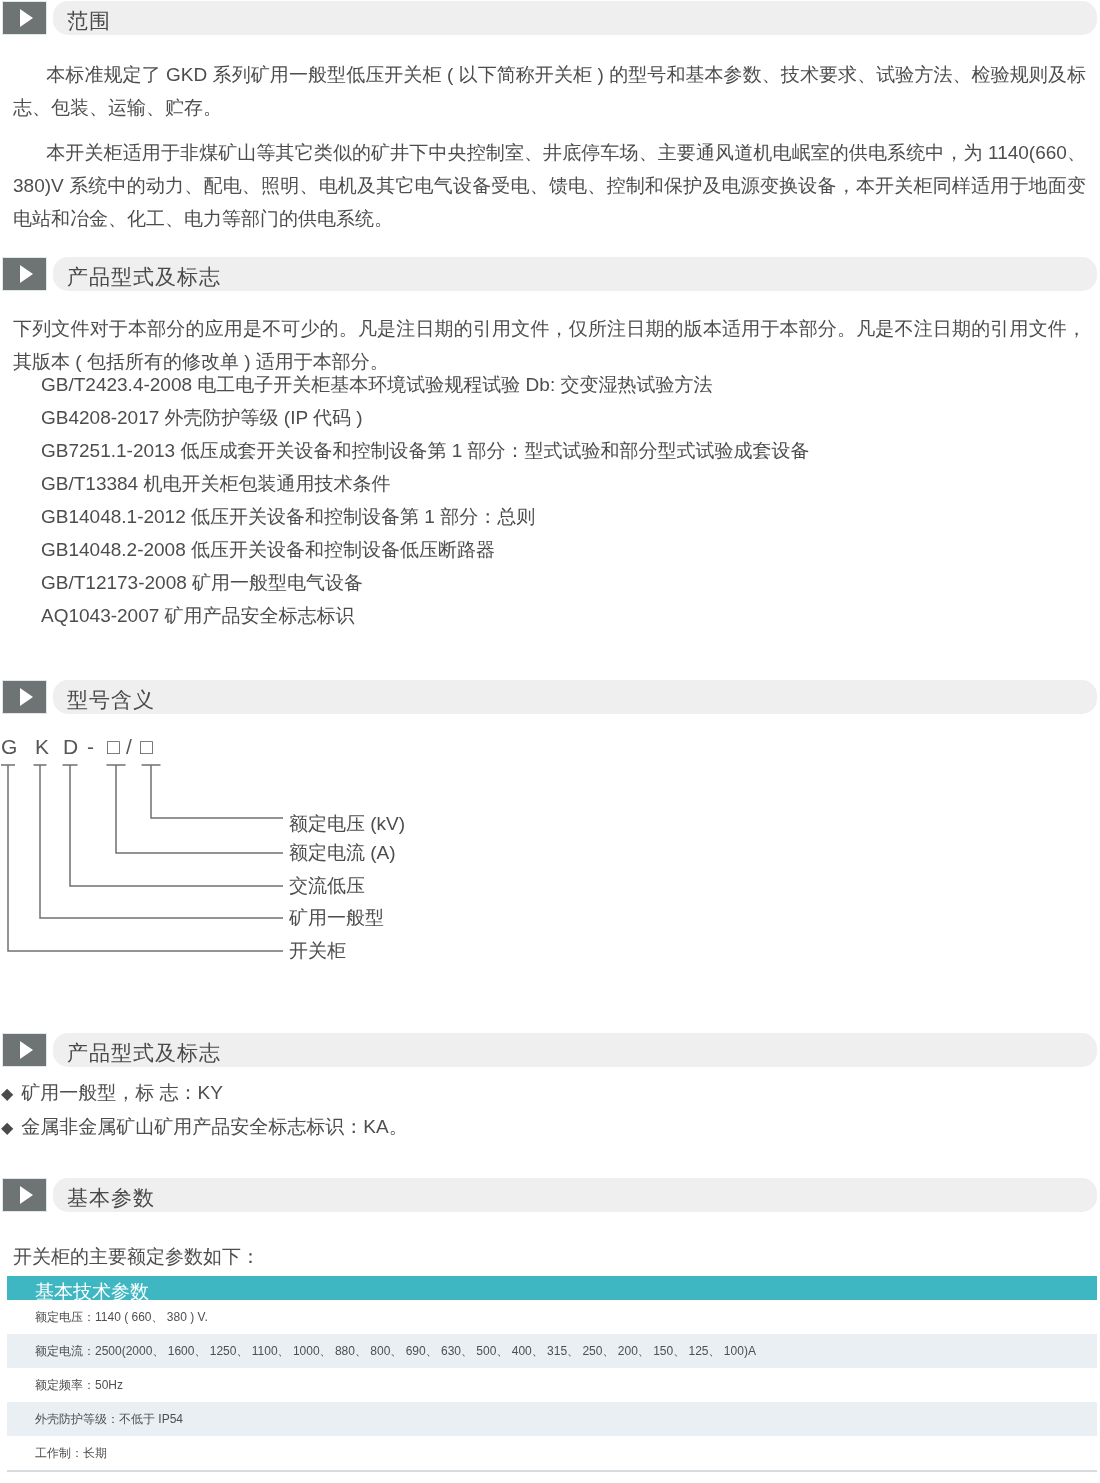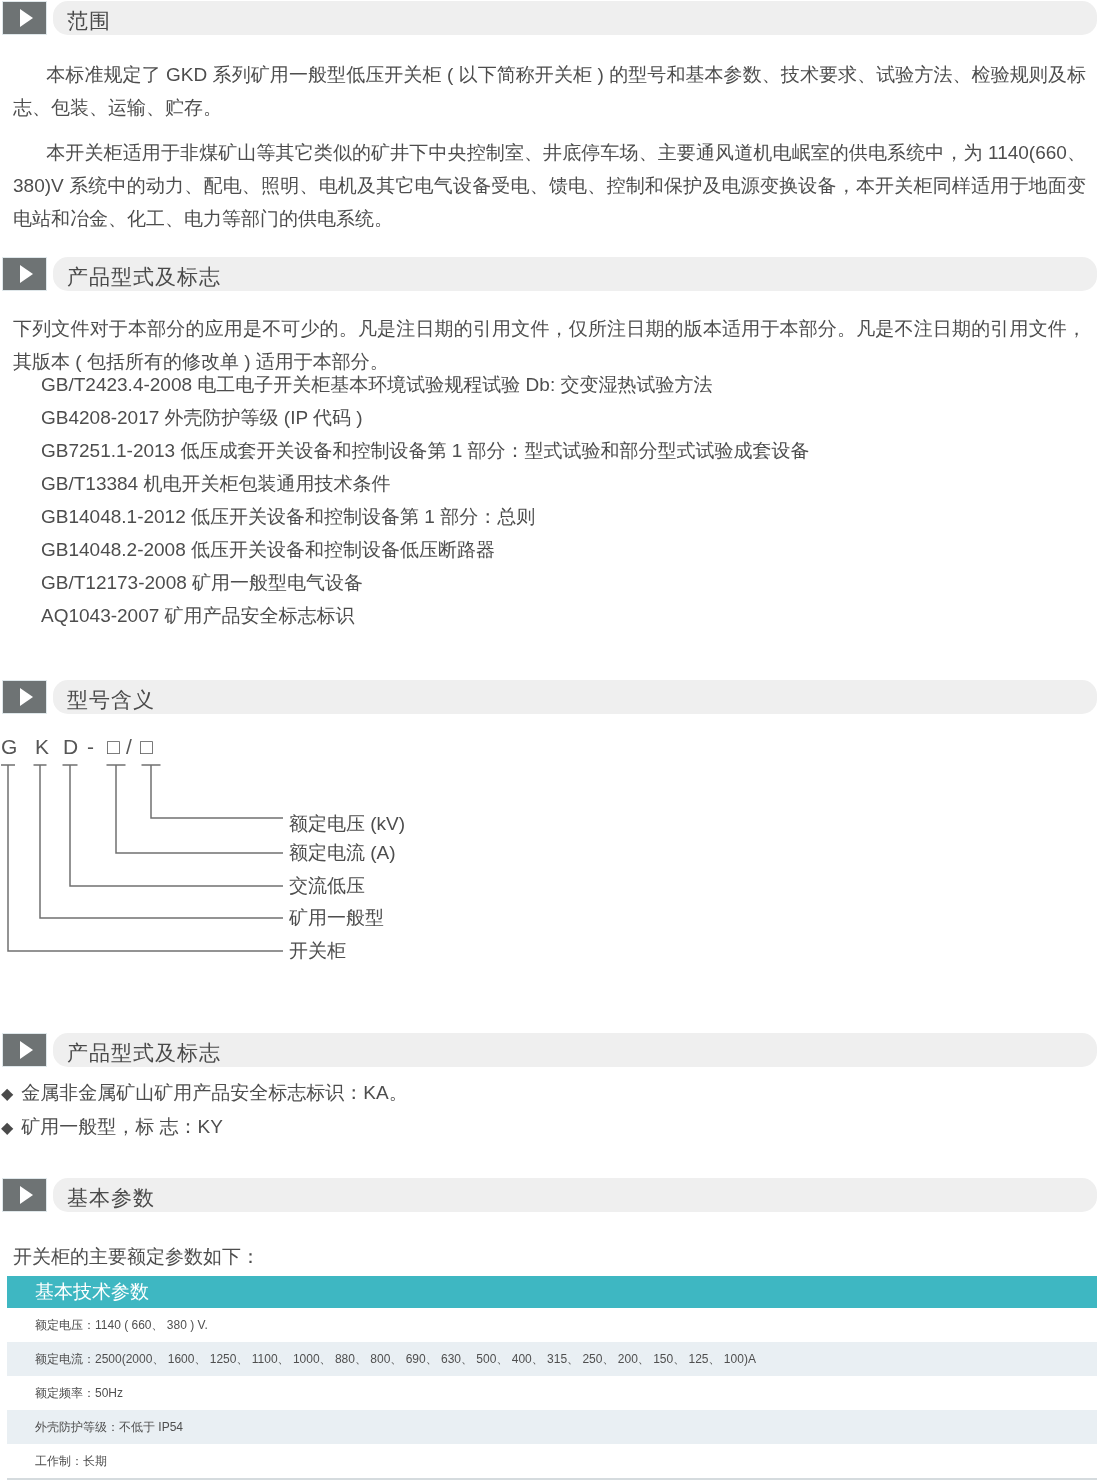--- a/index.html
+++ b/index.html
@@ -45,21 +45,21 @@
   
   .bullet-block{position:absolute; left:1px; width:1097px;}
   .bullet-row{height:34px; line-height:34px; font-size:19px; white-space:nowrap;}
   .diamond{font-size:16px; color:#4a4a4a; margin-right:8px;}
   
   .param-table{
     position:absolute; left:7px; top:1276px; width:1090px;
     border-bottom:2px solid #d5dbde; box-sizing:border-box;
   }
   .t-head{
-    height:32px; line-height:32px; background:var(--teal); color:#fff;
+    height:24px; line-height:32px; background:var(--teal); color:#fff;
     font-size:19px; padding-left:28px;
   }
   .t-row{height:34px; line-height:34px; font-size:12px; color:#4f4f4f; padding-left:28px; white-space:nowrap; background:#fff;}
   .t-rows .t-row:nth-child(even){background:var(--rowalt);}
 </style>
 </head>
 <body>
 
 <div class="page">
 
@@ -134,24 +134,24 @@
     <div class="sec-icon">
         <span class="tri"></span>
       </div>
     <div class="sec-bar">
       <span class="sec-title">产品型式及标志</span>
     </div>
   </div>
 
   <div class="bullet-block" style="top:1076px">
       <div class="bullet-row">
-      <span class="diamond">◆</span><span class="bullet-text">金属非金属矿山矿用产品安全标志标识：KA。</span>
+      <span class="diamond">◆</span><span class="bullet-text">矿用一般型，标 志：KY</span>
     </div>
       <div class="bullet-row">
-      <span class="diamond">◆</span><span class="bullet-text">矿用一般型，标 志：KY</span>
+      <span class="diamond">◆</span><span class="bullet-text">金属非金属矿山矿用产品安全标志标识：KA。</span>
     </div>
     </div>
 
   <div class="sec-header" style="top:1178px">
     <div class="sec-icon">
         <span class="tri"></span>
       </div>
     <div class="sec-bar">
       <span class="sec-title">基本参数</span>
     </div>

